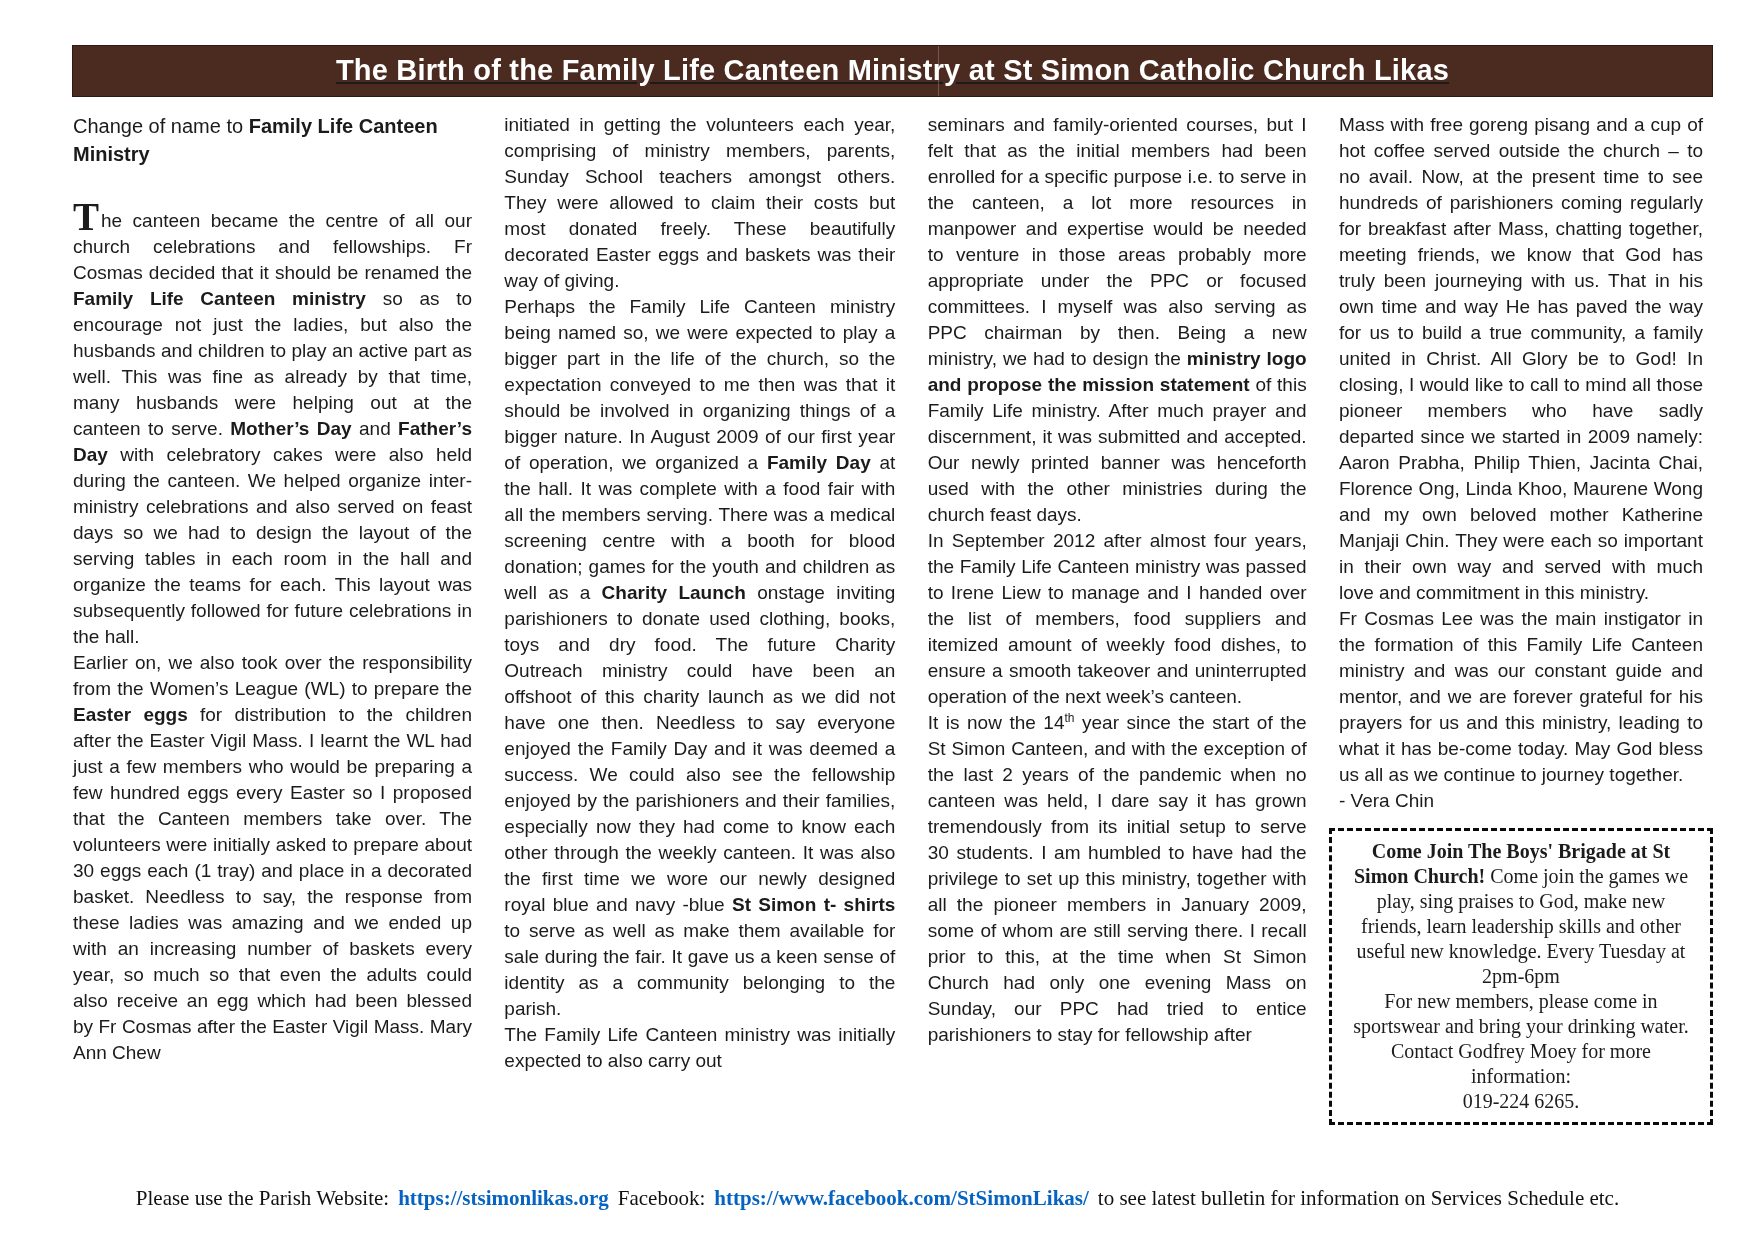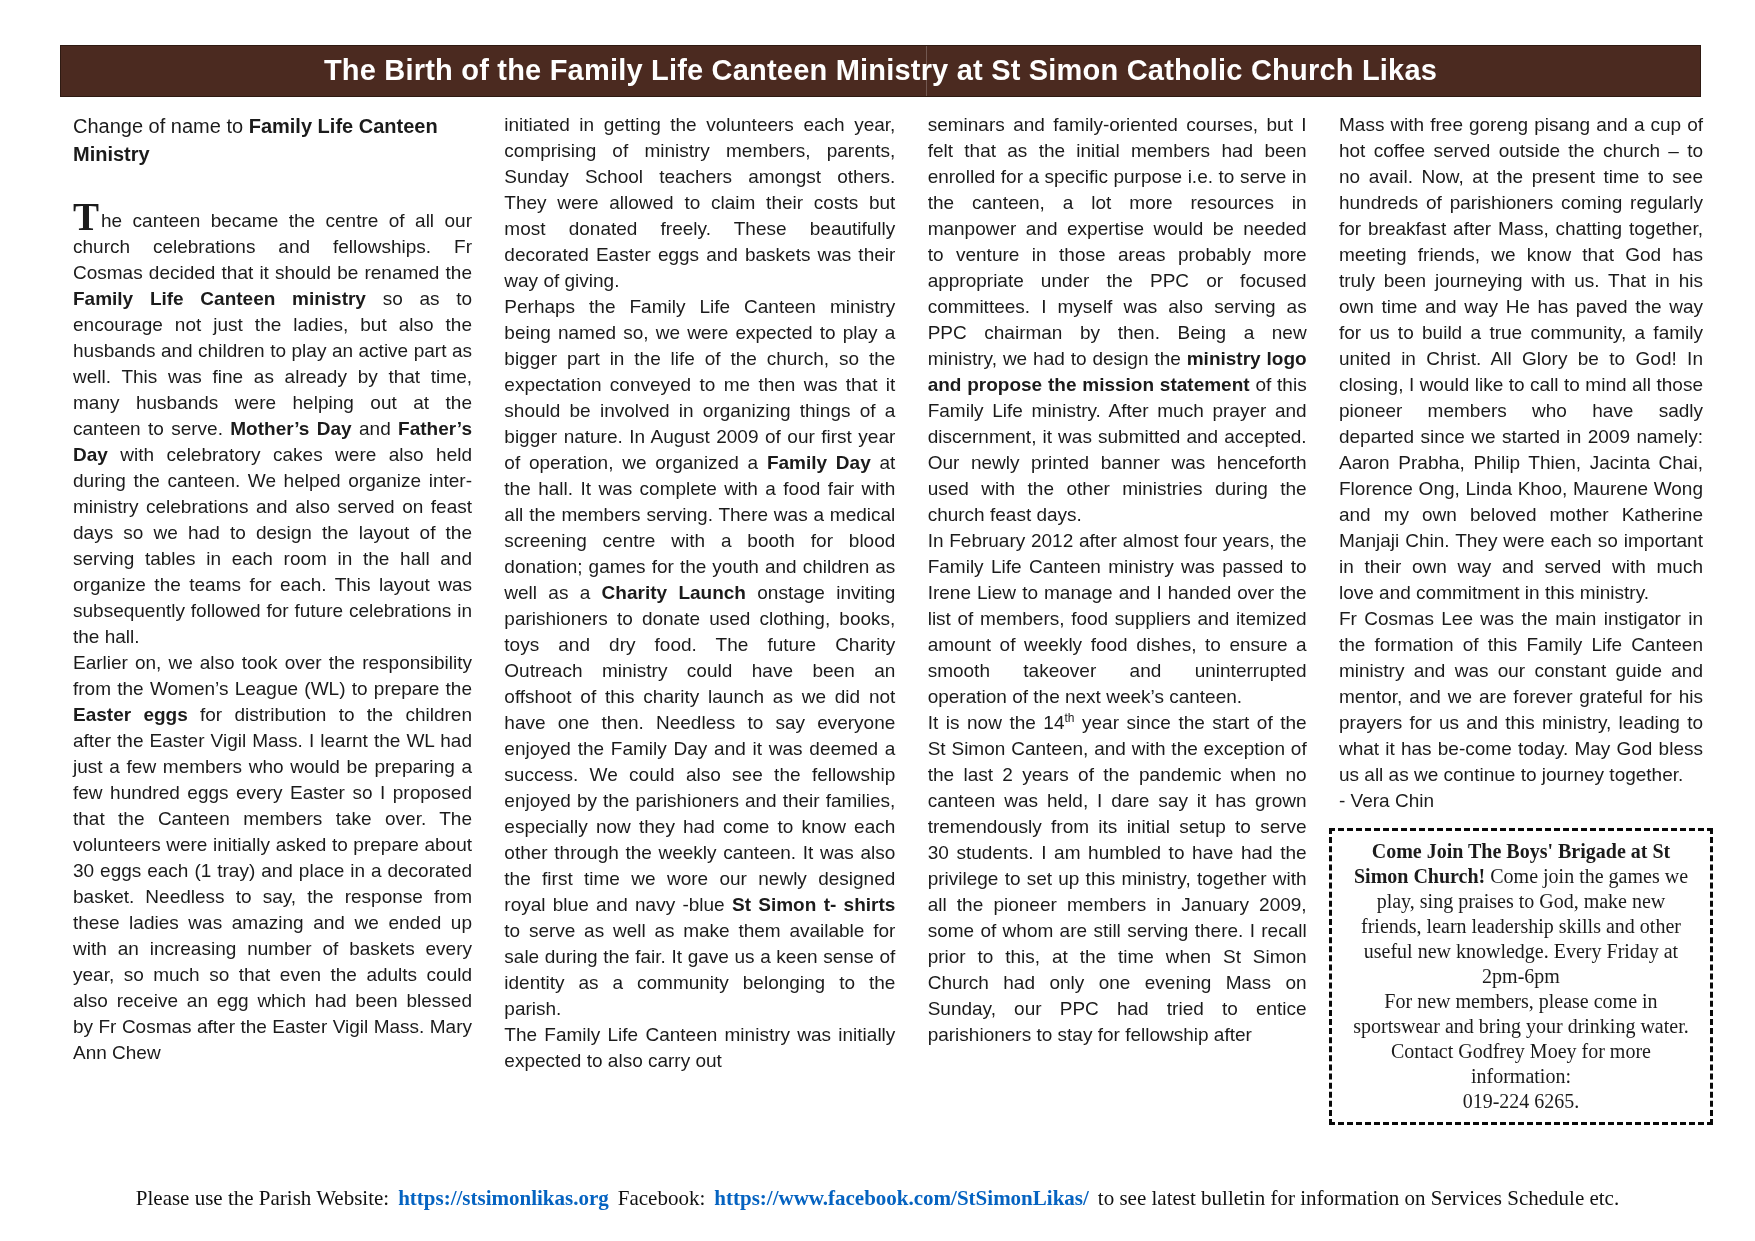--- a/index.html
+++ b/index.html
@@ -1,20 +1,20 @@
 <!DOCTYPE html>
 <html style="--banner-bg: #4b2a20; --banner-text: #ffffff; --link: #0563c1; --body-text: #1b1b1b;"><head>
 <meta charset="utf-8">
 <style>
   html,body { margin:0; padding:0; background:#fff; }
   .page { position:relative; width:1755px; height:1241px; background:#ffffff; overflow:hidden;
           font-family:"Liberation Sans", sans-serif; color:var(--body-text,#1b1b1b); }
 
-  .banner { position:absolute; left:60px; top:45px; width:1641px; height:52px;
-            background:var(--banner-bg,#4b2a20); border:1px solid #2e1a12; box-sizing:border-box; }
+  .banner { position:absolute; left:72px; top:45px; width:1641px; height:52px;
+            background:var(--banner-bg,#4b2a20); border:1px solid #2e1a12; box-sizing:border-box;text-decoration:underline; }
   .banner h1 { margin:0; font-size:29px; line-height:49px; text-align:center;
                color:var(--banner-text,#ffffff); font-weight:700; letter-spacing:.2px; }
   .banner-divider { position:absolute; left:52.8%; top:0; bottom:0; width:1px;
                     background:rgba(255,255,255,.22); }
 
   .content { position:absolute; left:73px; top:112px; width:1630px; height:1085px;
              display:flex; justify-content:space-between; }
   .col { box-sizing:border-box; }
   .col:nth-child(1){ width:399px; }
   .col:nth-child(2){ width:391px; }
@@ -56,29 +56,29 @@
         <p class="para"><span class="dropcap">T</span><span>he canteen became the centre of all our church celebrations and fellowships. Fr Cosmas decided that it should be renamed the </span><b>Family Life Canteen ministry</b><span> so as to encourage not just the ladies, but also the husbands and children to play an active part as well. This was fine as already by that time, many husbands were helping out at the canteen to serve. </span><b>Mother’s Day</b><span> and </span><b>Father’s Day</b><span> with celebratory cakes were also held during the canteen. We helped organize inter-ministry celebrations and also served on feast days so we had to design the layout of the serving tables in each room in the hall and organize the teams for each. This layout was subsequently followed for future celebrations in the hall.</span></p>
         <p class="para"><span>Earlier on, we also took over the responsibility from the Women’s League (WL) to prepare the </span><b>Easter eggs</b><span> for distribution to the children after the Easter Vigil Mass. I learnt the WL had just a few members who would be preparing a few hundred eggs every Easter so I proposed that the Canteen members take over. The volunteers were initially asked to prepare about 30 eggs each (1 tray) and place in a decorated basket. Needless to say, the response from these ladies was amazing and we ended up with an increasing number of baskets every year, so much so that even the adults could also receive an egg which had been blessed by Fr Cosmas after the Easter Vigil Mass. Mary Ann Chew</span></p>
       </section>
     <section class="col">
         <p class="para"><span>initiated in getting the volunteers each year, comprising of ministry members, parents, Sunday School teachers amongst others. They were allowed to claim their costs but most donated freely. These beautifully decorated Easter eggs and baskets was their way of giving.</span></p>
         <p class="para"><span>Perhaps the Family Life Canteen ministry being named so, we were expected to play a bigger part in the life of the church, so the expectation conveyed to me then was that it should be involved in organizing things of a bigger nature. In August 2009 of our first year of operation, we organized a </span><b>Family Day</b><span> at the hall. It was complete with a food fair with all the members serving. There was a medical screening centre with a booth for blood donation; games for the youth and children as well as a </span><b>Charity Launch</b><span> onstage inviting parishioners to donate used clothing, books, toys and dry food. The future Charity Outreach ministry could have been an offshoot of this charity launch as we did not have one then. Needless to say everyone enjoyed the Family Day and it was deemed a success. We could also see the fellowship enjoyed by the parishioners and their families, especially now they had come to know each other through the weekly canteen. It was also the first time we wore our newly designed royal blue and navy -blue </span><b>St Simon t- shirts</b><span> to serve as well as make them available for sale during the fair. It gave us a keen sense of identity as a community belonging to the parish.</span></p>
         <p class="para"><span>The Family Life Canteen ministry was initially expected to also carry out</span></p>
       </section>
     <section class="col">
         <p class="para"><span>seminars and family-oriented courses, but I felt that as the initial members had been enrolled for a specific purpose i.e. to serve in the canteen, a lot more resources in manpower and expertise would be needed to venture in those areas probably more appropriate under the PPC or focused committees. I myself was also serving as PPC chairman by then.  Being a new ministry, we had to design the </span><b>ministry logo and propose the mission statement</b><span> of this Family Life ministry. After much prayer and discernment, it was submitted and accepted. Our newly printed banner was henceforth used with the other ministries during the church feast days.</span></p>
-        <p class="para"><span>In February 2012 after almost four years, the Family Life Canteen ministry was passed to Irene Liew to manage and I handed over the list of members, food suppliers and itemized amount of weekly food dishes, to ensure a smooth takeover and uninterrupted operation of the next week’s canteen.</span></p>
+        <p class="para"><span>In September 2012 after almost four years, the Family Life Canteen ministry was passed to Irene Liew to manage and I handed over the list of members, food suppliers and itemized amount of weekly food dishes, to ensure a smooth takeover and uninterrupted operation of the next week’s canteen.</span></p>
         <p class="para"><span>It is now the 14</span><sup>th</sup><span> year since the start of the St Simon Canteen, and with the exception of the last 2 years of the pandemic when no canteen was held, I dare say it has grown tremendously from its initial setup to serve 30 students. I am humbled to have had the privilege to set up this ministry, together with all the pioneer members in January 2009, some of whom are still serving there. I recall prior to this, at the time when St Simon Church had only one evening Mass on Sunday, our PPC had tried to entice parishioners to stay for fellowship after</span></p>
       </section>
     <section class="col">
       <p class="para"><span>Mass with free goreng pisang and a cup of hot coffee served outside the church – to no avail. Now, at the present time to see hundreds of parishioners coming regularly for breakfast after Mass, chatting together, meeting friends, we know that God has truly been journeying with us. That in his own time and way He has paved the way for us to build a true community, a family united in Christ. All Glory be to God!  In closing, I would like to call to mind all those pioneer members who have sadly departed since we started in 2009 namely: Aaron Prabha, Philip Thien, Jacinta Chai, Florence Ong, Linda Khoo, Maurene Wong and my own beloved mother Katherine Manjaji Chin. They were each so important in their own way and served with much love and commitment in this ministry.</span></p>
         <p class="para"><span>Fr Cosmas Lee was the main instigator in the formation of this Family Life Canteen ministry and was our constant guide and mentor, and we are forever grateful for his prayers for us and this ministry, leading to what it has be-come today.  May God bless us all as we continue to journey together.</span></p>
         <p class="para"><span>- Vera Chin</span></p>
         <aside class="notice-box">
-        <p class="notice-flow"><span class="notice-title">Come Join The Boys' Brigade at St Simon Church!</span> <span>Come join the games we play, sing praises to God, make new friends, learn leadership skills and other useful new knowledge.  Every Friday at 2pm-6pm</span></p>
+        <p class="notice-flow"><span class="notice-title">Come Join The Boys' Brigade at St Simon Church!</span> <span>Come join the games we play, sing praises to God, make new friends, learn leadership skills and other useful new knowledge.  Every Tuesday at 2pm-6pm</span></p>
         <p class="notice-line">For new members, please come in sportswear and bring your drinking water.</p>
         <p class="notice-line">Contact Godfrey Moey for more information:</p>
         <p class="notice-line">019-224 6265.</p>
       </aside>
     </section>
   </main>
 
   <footer class="footer">
     <span>Please use the Parish Website:</span><a class="link" href="#">https://stsimonlikas.org</a><span>Facebook:</span><a class="link" href="#">https://www.facebook.com/StSimonLikas/</a><span>to see latest bulletin for information on Services Schedule etc.</span>
   </footer>

